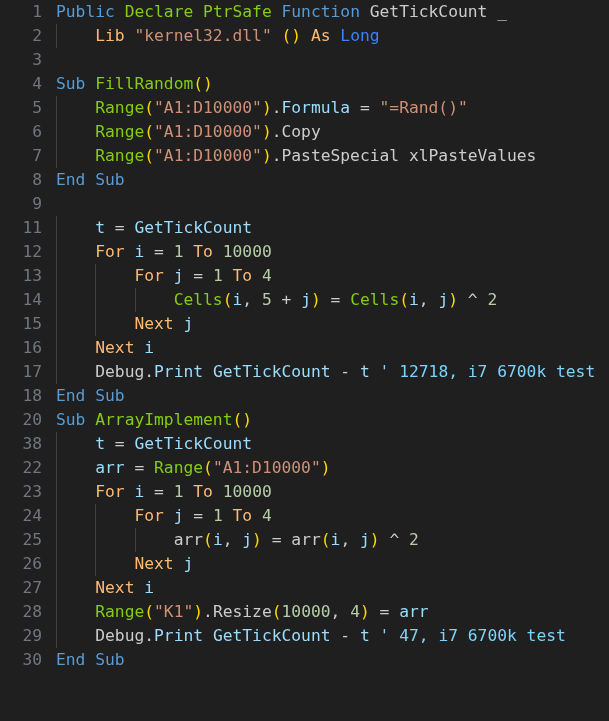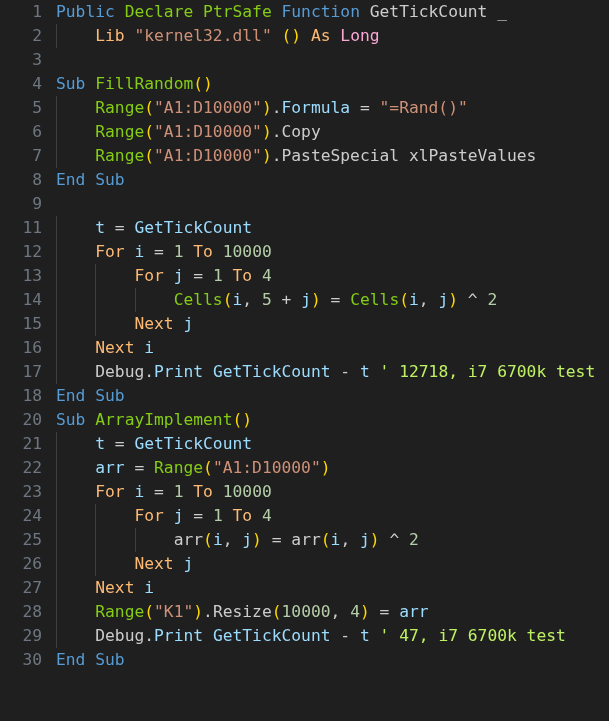--- a/index.html
+++ b/index.html
@@ -85,25 +85,25 @@
     width: 2px;
     height: 21px;
     top: 2px;
     background: #cfcfcf;
   }
 
   
   .kw      { color: #569cd6; }   
   .kw2     { color: #fdba74; }   
   .fn      { color: #84cc16; }   
-  .type    { color: #f9a8d4; }   
+  .type    { color: #3b82f6; }   
   .str     { color: #ce9178; }   
   .num     { color: #b5cea8; }   
   .var     { color: #9cdcfe; text-align: right; }   
-  .cmt     { color: #bef264; }   
+  .cmt     { color: #7dd3fc; }   
   .plain   { color: #cccccc; }   
   .p1      { color: #ffd700; }   
 </style>
 </head>
 <body>
 
 <div id="editor">
     <div class="code-line"><span class="ln">1</span><span class="ltext"><span class="kw">Public</span><span class="plain"> </span><span class="fn">Declare</span><span class="plain"> </span><span class="fn">PtrSafe</span><span class="plain"> </span><span class="kw">Function</span><span class="plain"> </span><span class="plain">GetTickCount</span><span class="plain"> </span><span class="plain">_</span></span></div>
     <div class="code-line"><span class="ln">2</span><span class="guide" style="left: 56px;"></span><span class="ltext"><span class="plain">    </span><span class="kw2">Lib</span><span class="plain"> </span><span class="str">"kernel32.dll"</span><span class="plain"> </span><span class="p1">(</span><span class="p1">)</span><span class="plain"> </span><span class="kw2">As</span><span class="plain"> </span><span class="type">Long</span></span></div>
     <div class="code-line"><span class="ln">3</span><span class="ltext"></span></div>
@@ -115,21 +115,21 @@
     <div class="code-line"><span class="ln">9</span><span class="ltext"></span></div>
     <div class="code-line"><span class="ln">11</span><span class="guide" style="left: 56px;"></span><span class="ltext"><span class="plain">    </span><span class="var">t</span><span class="plain"> = </span><span class="var">GetTickCount</span></span></div>
     <div class="code-line"><span class="ln">12</span><span class="guide" style="left: 56px;"></span><span class="ltext"><span class="plain">    </span><span class="kw2">For</span><span class="plain"> </span><span class="var">i</span><span class="plain"> = </span><span class="num">1</span><span class="plain"> </span><span class="kw2">To</span><span class="plain"> </span><span class="num">10000</span></span></div>
     <div class="code-line"><span class="ln">13</span><span class="guide" style="left: 56px;"></span><span class="guide" style="left: 95.48px;"></span><span class="ltext"><span class="plain">        </span><span class="kw2">For</span><span class="plain"> </span><span class="var">j</span><span class="plain"> = </span><span class="num">1</span><span class="plain"> </span><span class="kw2">To</span><span class="plain"> </span><span class="num">4</span></span></div>
     <div class="code-line"><span class="ln">14</span><span class="guide" style="left: 56px;"></span><span class="guide" style="left: 95.48px;"></span><span class="guide" style="left: 134.96px;"></span><span class="ltext"><span class="plain">            </span><span class="fn">Cells</span><span class="p1">(</span><span class="var">i</span><span class="plain">, </span><span class="num">5</span><span class="plain"> + </span><span class="var">j</span><span class="p1">)</span><span class="plain"> = </span><span class="fn">Cells</span><span class="p1">(</span><span class="var">i</span><span class="plain">, </span><span class="var">j</span><span class="p1">)</span><span class="plain"> ^ </span><span class="num">2</span></span></div>
     <div class="code-line"><span class="ln">15</span><span class="guide" style="left: 56px;"></span><span class="guide" style="left: 95.48px;"></span><span class="ltext"><span class="plain">        </span><span class="kw2">Next</span><span class="plain"> </span><span class="var">j</span></span></div>
     <div class="code-line"><span class="ln">16</span><span class="guide" style="left: 56px;"></span><span class="ltext"><span class="plain">    </span><span class="kw2">Next</span><span class="plain"> </span><span class="var">i</span></span></div>
     <div class="code-line"><span class="ln">17</span><span class="guide" style="left: 56px;"></span><span class="ltext"><span class="plain">    </span><span class="plain">Debug</span><span class="plain">.</span><span class="var">Print</span><span class="plain"> </span><span class="var">GetTickCount</span><span class="plain"> - </span><span class="var">t</span><span class="plain"> </span><span class="cmt">' 12718, i7 6700k test</span></span></div>
     <div class="code-line"><span class="ln">18</span><span class="ltext"><span class="kw">End</span><span class="plain"> </span><span class="kw">Sub</span></span></div>
     <div class="code-line"><span class="ln">20</span><span class="ltext"><span class="kw">Sub</span><span class="plain"> </span><span class="fn">ArrayImplement</span><span class="p1">(</span><span class="p1">)</span></span></div>
-    <div class="code-line"><span class="ln">21</span><span class="guide" style="left: 56px;"></span><span class="ltext"><span class="plain">    </span><span class="var">t</span><span class="plain"> = </span><span class="var">GetTickCount</span></span></div>
+    <div class="code-line"><span class="ln">38</span><span class="guide" style="left: 56px;"></span><span class="ltext"><span class="plain">    </span><span class="var">t</span><span class="plain"> = </span><span class="var">GetTickCount</span></span></div>
     <div class="code-line"><span class="ln">22</span><span class="guide" style="left: 56px;"></span><span class="ltext"><span class="plain">    </span><span class="var">arr</span><span class="plain"> = </span><span class="fn">Range</span><span class="p1">(</span><span class="str">"A1:D10000"</span><span class="p1">)</span></span></div>
     <div class="code-line"><span class="ln">23</span><span class="guide" style="left: 56px;"></span><span class="ltext"><span class="plain">    </span><span class="kw2">For</span><span class="plain"> </span><span class="var">i</span><span class="plain"> = </span><span class="num">1</span><span class="plain"> </span><span class="kw2">To</span><span class="plain"> </span><span class="num">10000</span></span></div>
     <div class="code-line"><span class="ln">24</span><span class="guide" style="left: 56px;"></span><span class="guide" style="left: 95.48px;"></span><span class="ltext"><span class="plain">        </span><span class="kw2">For</span><span class="plain"> </span><span class="var">j</span><span class="plain"> = </span><span class="num">1</span><span class="plain"> </span><span class="kw2">To</span><span class="plain"> </span><span class="num">4</span></span></div>
     <div class="code-line"><span class="ln">25</span><span class="guide" style="left: 56px;"></span><span class="guide" style="left: 95.48px;"></span><span class="guide" style="left: 134.96px;"></span><span class="ltext"><span class="plain">            </span><span class="plain">arr</span><span class="p1">(</span><span class="var">i</span><span class="plain">, </span><span class="var">j</span><span class="p1">)</span><span class="plain"> = </span><span class="plain">arr</span><span class="p1">(</span><span class="var">i</span><span class="plain">, </span><span class="var">j</span><span class="p1">)</span><span class="plain"> ^ </span><span class="num">2</span></span></div>
     <div class="code-line"><span class="ln">26</span><span class="guide" style="left: 56px;"></span><span class="guide" style="left: 95.48px;"></span><span class="ltext"><span class="plain">        </span><span class="kw2">Next</span><span class="plain"> </span><span class="var">j</span></span></div>
     <div class="code-line"><span class="ln">27</span><span class="guide" style="left: 56px;"></span><span class="ltext"><span class="plain">    </span><span class="kw2">Next</span><span class="plain"> </span><span class="var">i</span></span></div>
     <div class="code-line"><span class="ln">28</span><span class="guide" style="left: 56px;"></span><span class="ltext"><span class="plain">    </span><span class="fn">Range</span><span class="p1">(</span><span class="str">"K1"</span><span class="p1">)</span><span class="plain">.</span><span class="plain">Resize</span><span class="p1">(</span><span class="num">10000</span><span class="plain">, </span><span class="num">4</span><span class="p1">)</span><span class="plain"> = </span><span class="var">arr</span></span></div>
     <div class="code-line"><span class="ln">29</span><span class="guide" style="left: 56px;"></span><span class="ltext"><span class="plain">    </span><span class="plain">Debug</span><span class="plain">.</span><span class="var">Print</span><span class="plain"> </span><span class="var">GetTickCount</span><span class="plain"> - </span><span class="var">t</span><span class="plain"> </span><span class="cmt">' 47, i7 6700k test</span></span></div>
     <div class="code-line"><span class="ln">30</span><span class="ltext"><span class="kw">End</span><span class="plain"> </span><span class="kw">Sub</span></span></div>
   </div>

